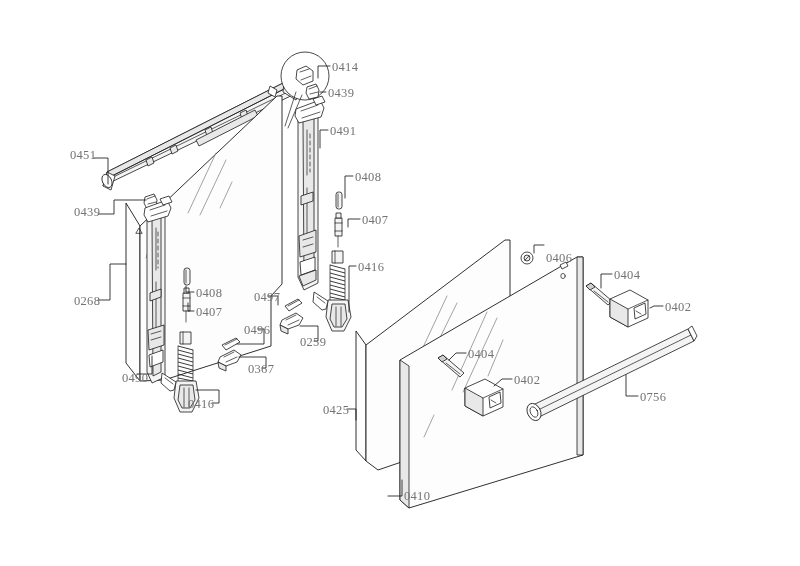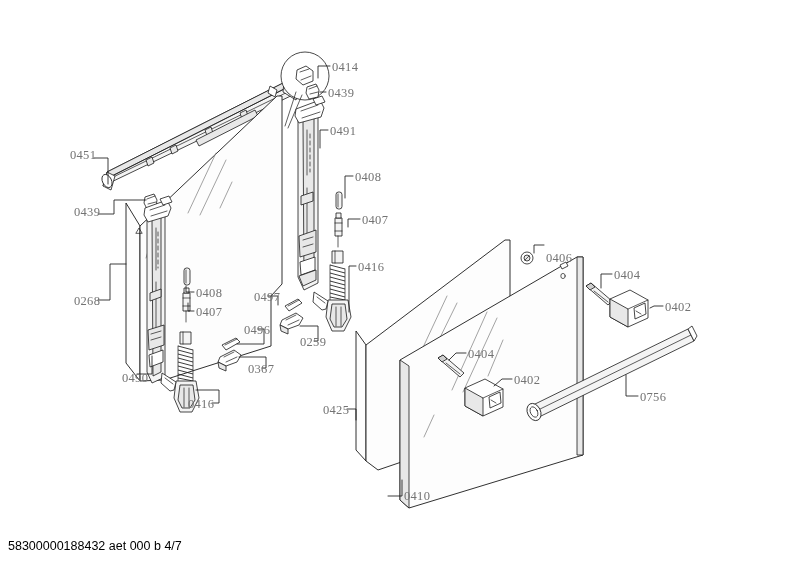--- a/index.html
+++ b/index.html
@@ -402,15 +402,14 @@
 
   <div class="lbl" style="left:546px; top:251px;">0406</div>
   <div class="lbl" style="left:614px; top:268px;">0404</div>
   <div class="lbl" style="left:665px; top:300px;">0402</div>
   <div class="lbl" style="left:640px; top:390px;">0756</div>
   <div class="lbl" style="left:468px; top:347px;">0404</div>
   <div class="lbl" style="left:514px; top:373px;">0402</div>
   <div class="lbl" style="left:323px; top:403px;">0425</div>
   <div class="lbl" style="left:364px; top:489px;margin-left:40px;">0410</div>
 
-  <div id="footer">58300000188432 aet 000 b 4/7</div>
 
 </div>
 
 </body></html>

